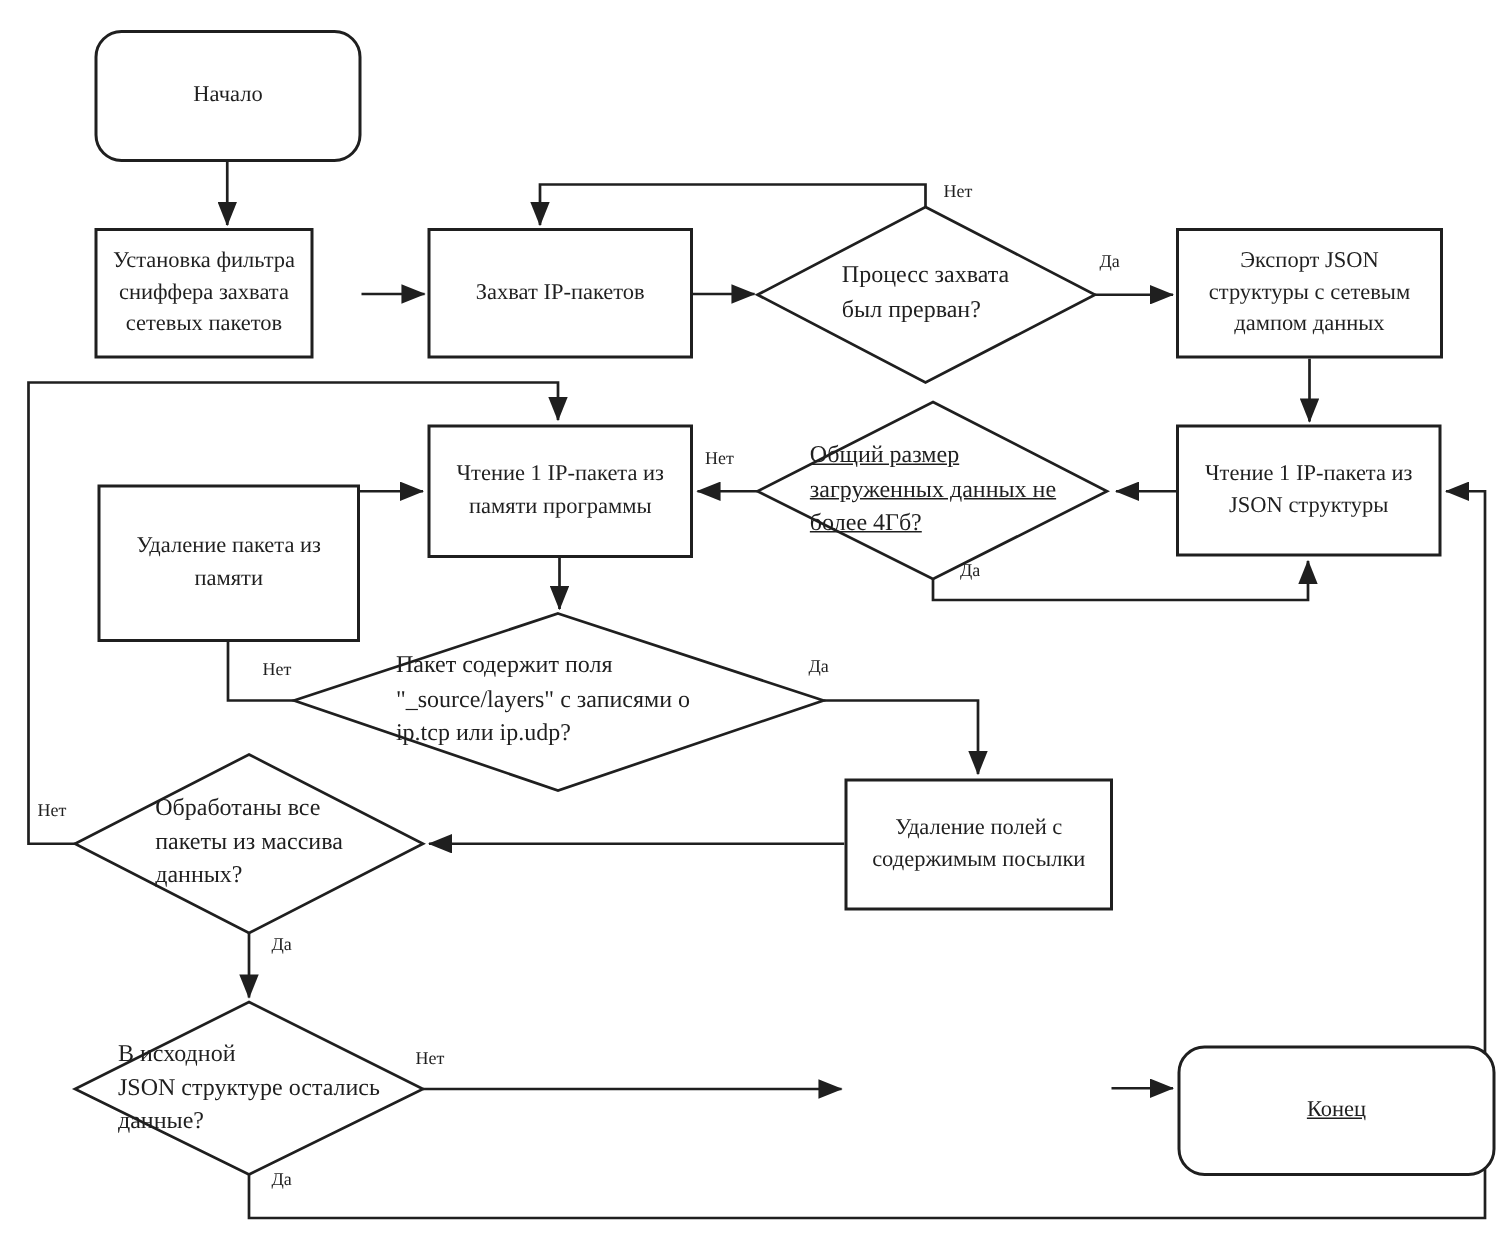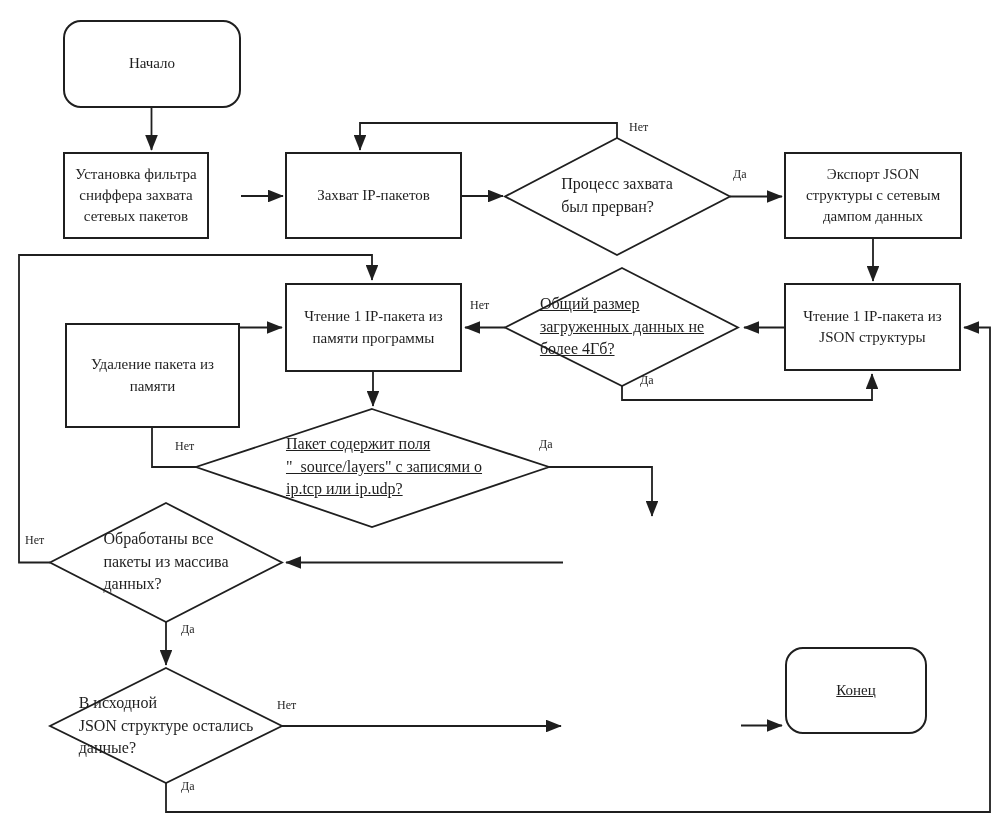--- a/index.html
+++ b/index.html
@@ -98,32 +98,34 @@
 
   <div class="node" style="left:784px; top:283px; width:177px; height:88px;">Чтение 1 IP-пакета из
 JSON структуры</div>
 
   <div class="node" style="left:65px; top:283px; width:175px; height:105px;margin-top:40px;">Удаление пакета из
 памяти</div>
 
   <div class="node" style="left:285px; top:283px; width:177px; height:89px;">Чтение 1 IP-пакета из
 памяти программы</div>
 
+  <div class="node" style="left:563px; top:519px; width:179px; height:88px;">Удаление полей с
+содержимым посылки</div>
 
 
-  <div class="node terminator" style="left:785px; top:647px; width:142px; height:87px;text-decoration:underline;">Конец</div>
+  <div class="node terminator" style="left:785px; top:697px; width:212px; height:87px;text-decoration:underline;">Конец</div>
 
   <div class="dtext" style="left:549px; top:158px; width:136px; height:76px;">Процесс захвата
 был прерван?</div>
 
   <div class="dtext" style="left:534px; top:284px; width:176px; height:86px;text-decoration:underline;">Общий размер
 загруженных данных не
 более 4Гб?</div>
 
-  <div class="dtext" style="left:262px; top:424px; width:244px; height:86px;text-decoration:underline;">Пакет содержит поля
+  <div class="dtext" style="left:240px; top:424px; width:244px; height:86px;">Пакет содержит поля
 "_source/layers" с записями о
 ip.tcp или ip.udp?</div>
 
   <div class="dtext" style="left:90px; top:519px; width:152px; height:86px;">Обработаны все
 пакеты из массива
 данных?</div>
 
   <div class="dtext" style="left:71px; top:683px; width:190px; height:86px;">В исходной
 JSON структуре остались
 данные?</div>

